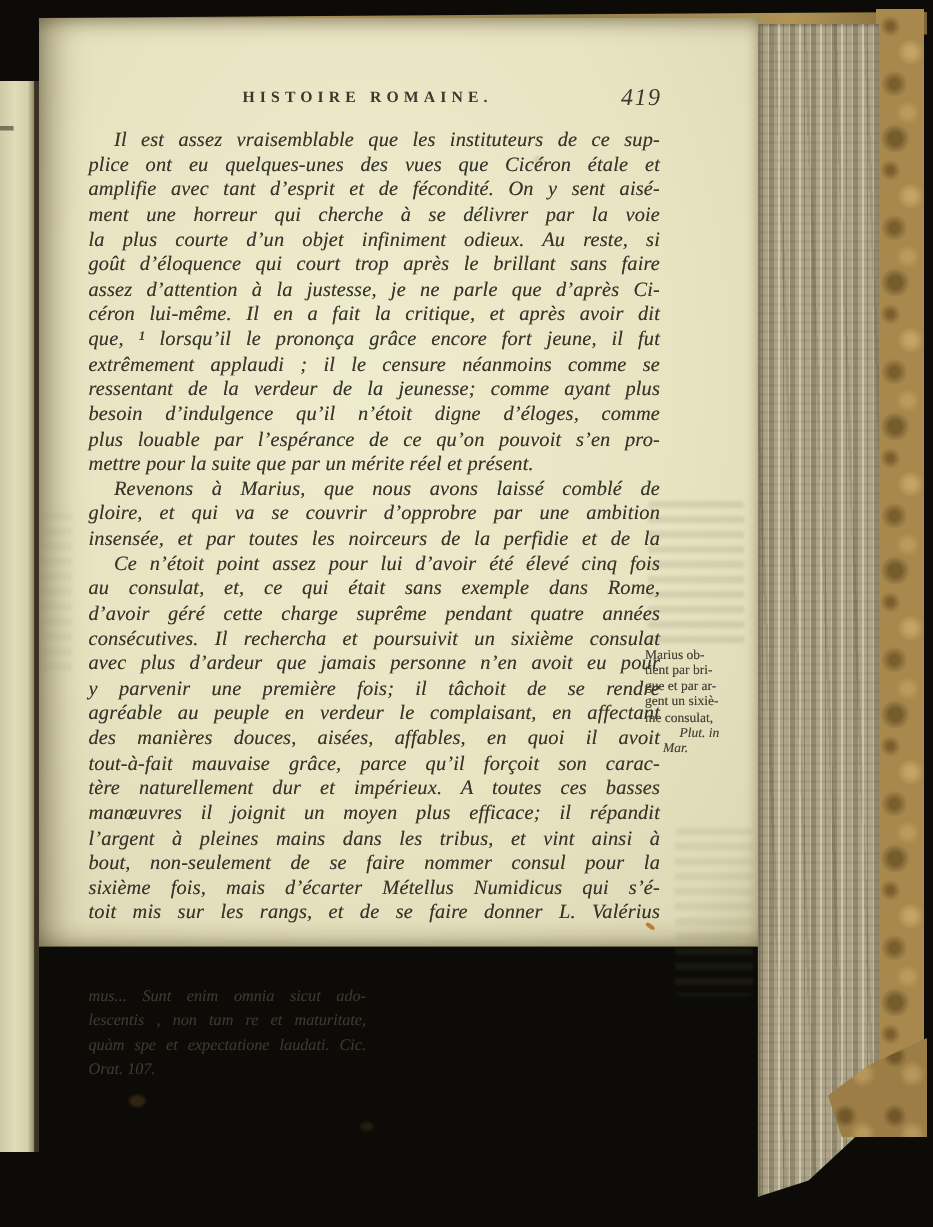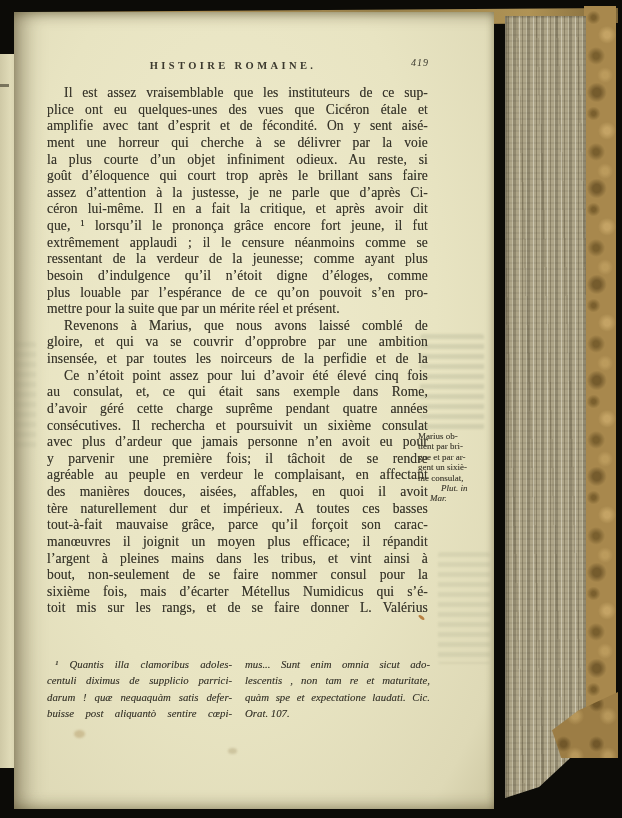--- a/index.html
+++ b/index.html
@@ -58,46 +58,47 @@
   
   .left-sliver{
     position:absolute;left:0;top:54px;width:23px;height:714px;z-index:1;
     background:linear-gradient(90deg,#cfc9a6,#e0dbb8 45%,#d5cfab 80%,#8d8260);
     border-right:3px solid #3a3220;
   }
   .sliver-mark{position:absolute;left:0;top:30px;width:9px;height:3px;background:#474231;opacity:.65;}
 
   
   .main-page{
-    position:absolute;left:14px;top:12px;width:480px;height:797px;z-index:2;
+    position:absolute;left:26px;top:12px;width:480px;height:619px;z-index:2;
     background:radial-gradient(ellipse at 45% 38%, #efebcd 0%, #e8e4c2 55%, #ded9b6 88%, #cdc7a2 100%);
     box-shadow:
       inset 16px 0 24px -10px rgba(74,62,34,.6),
       inset -5px 0 9px -5px rgba(118,106,70,.5),
       inset 0 9px 12px -7px rgba(92,80,48,.5),
       inset 0 -9px 14px -7px rgba(92,80,48,.4);
     color:#37352b;
   }
 
   
   .page-header{position:absolute;left:33px;top:45px;width:382px;height:20px;}
   .running-title{
     position:absolute;left:50%;top:3px;transform:translateX(-53%);
     font-size:10.5px;font-weight:700;letter-spacing:3.4px;white-space:nowrap;
     color:#3b392e;
   }
   .page-number{
-    position:absolute;right:0;top:0;font-size:10px;letter-spacing:1px;color:#3b392e;font-style:italic;
+    position:absolute;right:0;top:0;font-size:16px;letter-spacing:1px;color:#3b392e;font-style:italic;
   }
 
   
   .body-block{
     position:absolute;left:33px;top:73px;width:381px;
     font-size:13.6px;line-height:16.62px;letter-spacing:.1px;
     text-shadow:0 0 .4px rgba(58,54,40,.55);
+    font-style:italic;
   }
   .bl{text-align:justify;text-align-last:justify;white-space:normal;}
   .bl.first{text-indent:17px;}
   .bl.nolast{text-align-last:left;}
 
   
   .margin-note{
     position:absolute;left:404px;top:419px;width:74px;
     font-size:9px;line-height:10.4px;color:#444135;
     text-shadow:0 0 .3px rgba(58,54,40,.5);
@@ -182,46 +183,40 @@
         <div class="bl">gloire, et qui va se couvrir d’opprobre par une ambition</div>
         <div class="bl">insensée, et par toutes les noirceurs de la perfidie et de la</div>
         <div class="bl first">Ce n’étoit point assez pour lui d’avoir été élevé cinq fois</div>
         <div class="bl">au consulat, et, ce qui était sans exemple dans Rome,</div>
         <div class="bl">d’avoir géré cette charge suprême pendant quatre années</div>
         <div class="bl">consécutives. Il rechercha et poursuivit un sixième consulat</div>
         <div class="bl">avec plus d’ardeur que jamais personne n’en avoit eu pour</div>
         <div class="bl">y parvenir une première fois; il tâchoit de se rendre</div>
         <div class="bl">agréable au peuple en verdeur le complaisant, en affectant</div>
         <div class="bl">des manières douces, aisées, affables, en quoi il avoit</div>
+        <div class="bl">tout-à-fait mauvaise grâce, parce qu’il forçoit son carac-</div>
         <div class="bl">tère naturellement dur et impérieux. A toutes ces basses</div>
-        <div class="bl">tout-à-fait mauvaise grâce, parce qu’il forçoit son carac-</div>
         <div class="bl">manœuvres il joignit un moyen plus efficace; il répandit</div>
         <div class="bl">l’argent à pleines mains dans les tribus, et vint ainsi à</div>
         <div class="bl">bout, non-seulement de se faire nommer consul pour la</div>
         <div class="bl">sixième fois, mais d’écarter Métellus Numidicus qui s’é-</div>
         <div class="bl">toit mis sur les rangs, et de se faire donner L. Valérius</div>
       </div>
 
     <div class="margin-note" id="margin-note">
         <div class="mn-line">Marius ob-</div>
         <div class="mn-line">tient par bri-</div>
         <div class="mn-line">gue et par ar-</div>
         <div class="mn-line">gent un sixiè-</div>
         <div class="mn-line">me consulat,</div>
         <div class="mn-line mn-cit ind">Plut. in</div>
         <div class="mn-line mn-cit">Mar.</div>
       </div>
 
     <div class="footnotes">
-      <div class="fn-col" id="fn-left">
-          <div class="fn-line first">¹ Quantis illa clamoribus adoles-</div>
-          <div class="fn-line">centuli diximus de supplicio parrici-</div>
-          <div class="fn-line">darum ! quæ nequaquàm satis defer-</div>
-          <div class="fn-line">buisse post aliquantò sentire cœpi-</div>
-        </div>
       <div class="fn-col" id="fn-right">
           <div class="fn-line">mus... Sunt enim omnia sicut ado-</div>
           <div class="fn-line">lescentis , non tam re et maturitate,</div>
           <div class="fn-line">quàm spe et expectatione laudati. Cic.</div>
           <div class="fn-line nolast">Orat. 107.</div>
         </div>
     </div>
 
   </div>
 </div>

